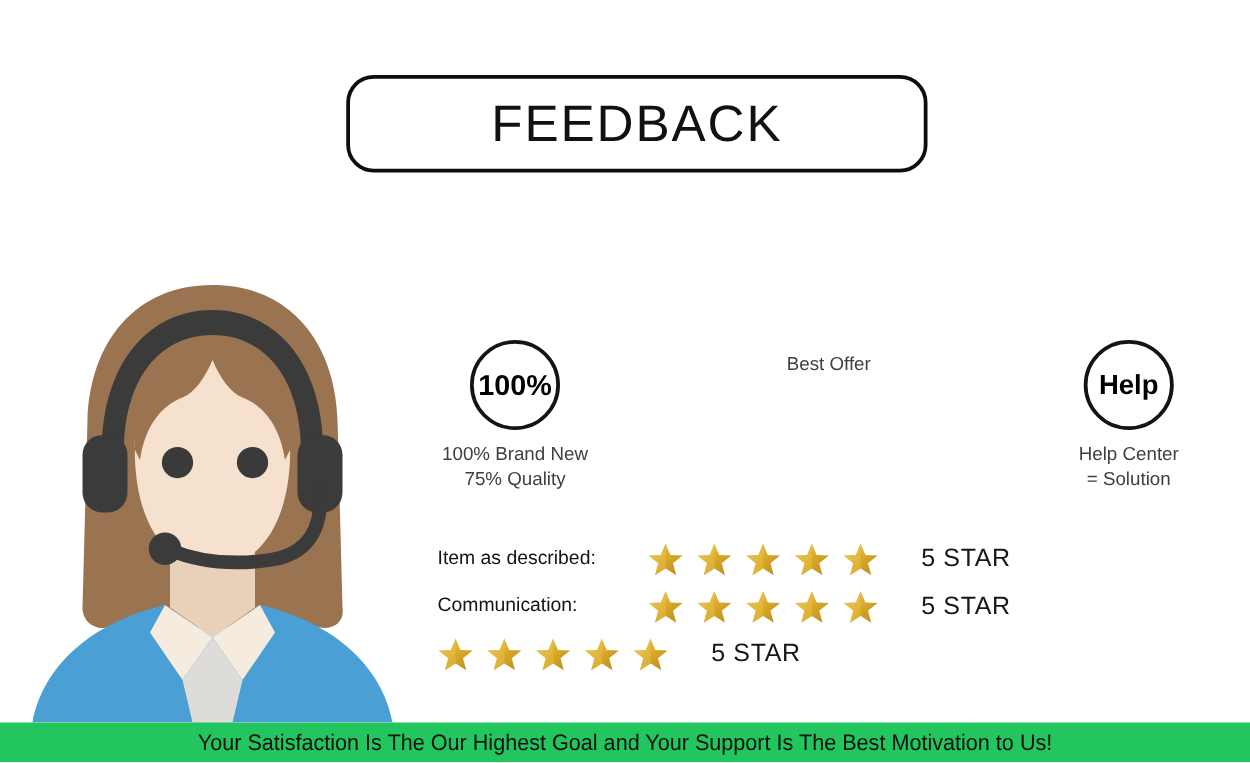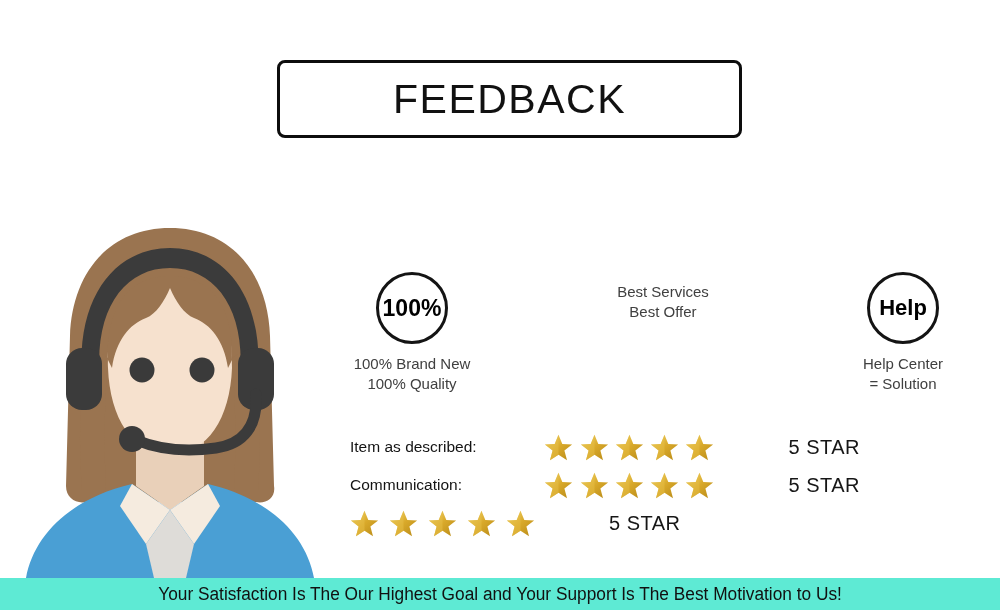--- a/index.html
+++ b/index.html
@@ -19,21 +19,21 @@
   }
 
   
   #feedback-box {
     position: absolute;
     left: 277px;
     top: 60px;
     width: 465px;
     height: 78px;
     border: 3.5px solid #0d0d0d;
-    border-radius: 8px;
+    border-radius: 22px;
     background: #ffffff;
     box-sizing: border-box;
     display: flex;
     align-items: center;
     justify-content: center;
   }
   #feedback-title {
     font-size: 41px;
     letter-spacing: 1.5px;
     color: #111111;
@@ -92,21 +92,20 @@
   #ratings {
     position: absolute;
     left: 350px;
     top: 428px;
     width: 510px;
   }
   .rating-row {
     display: flex;
     align-items: center;
     height: 38px;
-    gap: 40px;
   }
   .rating-label {
     width: 168px;
     font-size: 15.5px;
     color: #141414;
     text-align: left;
     white-space: nowrap;
   }
   .rating-stars {
     width: 185px;
@@ -127,21 +126,21 @@
     white-space: nowrap;
   }
 
   
   #banner {
     position: absolute;
     left: 0;
     bottom: 0;
     width: 1000px;
     height: 32px;
-    background: #5eead4;
+    background: #22c55e;
     display: flex;
     align-items: center;
     justify-content: center;
   }
   #banner-text {
     font-size: 18px;
     color: #111111;
     white-space: nowrap;
     transform: scaleX(0.96);
   }
@@ -187,27 +186,26 @@
       <path d="M126 326 L 150 292 L 174 326 L 166 360 L 134 360 Z" fill="#dedcd8"></path>
     </svg>
   </div>
 
   <div class="badge" id="badge-quality">
     <div class="badge-circle">
       <span>100%</span>
     </div>
     <div class="badge-caption">
       <div>100% Brand New</div>
-      <div>100% Quality</div>
+      <div>75% Quality</div>
     </div>
   </div>
 
   <div class="badge" id="badge-services">
     <div class="badge-caption">
-      <div>Best Services</div>
       <div>Best Offer</div>
     </div>
   </div>
 
   <div class="badge" id="badge-help">
     <div class="badge-circle">
       <span class="thin">Help</span>
     </div>
     <div class="badge-caption">
       <div>Help Center</div>

